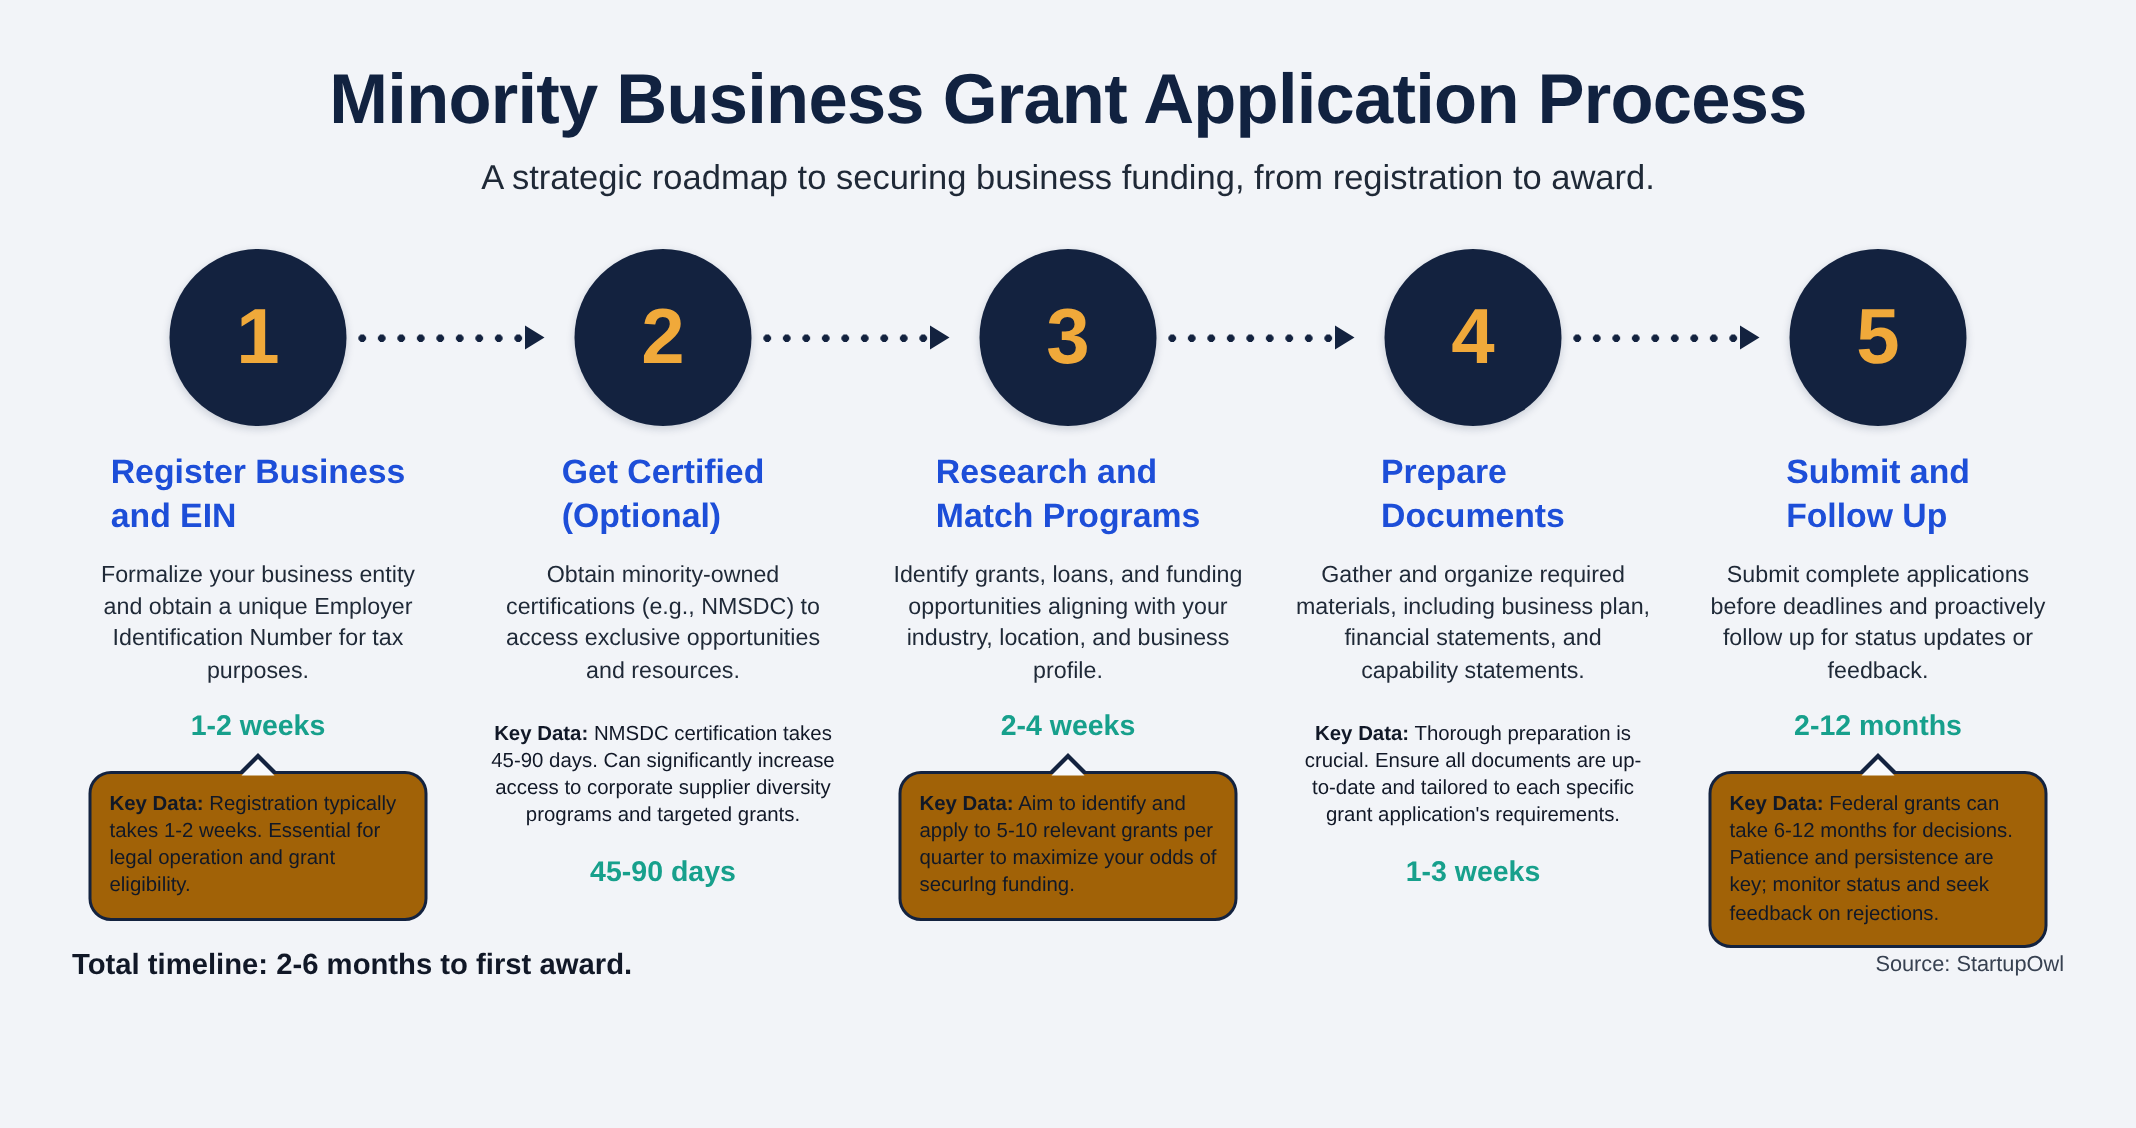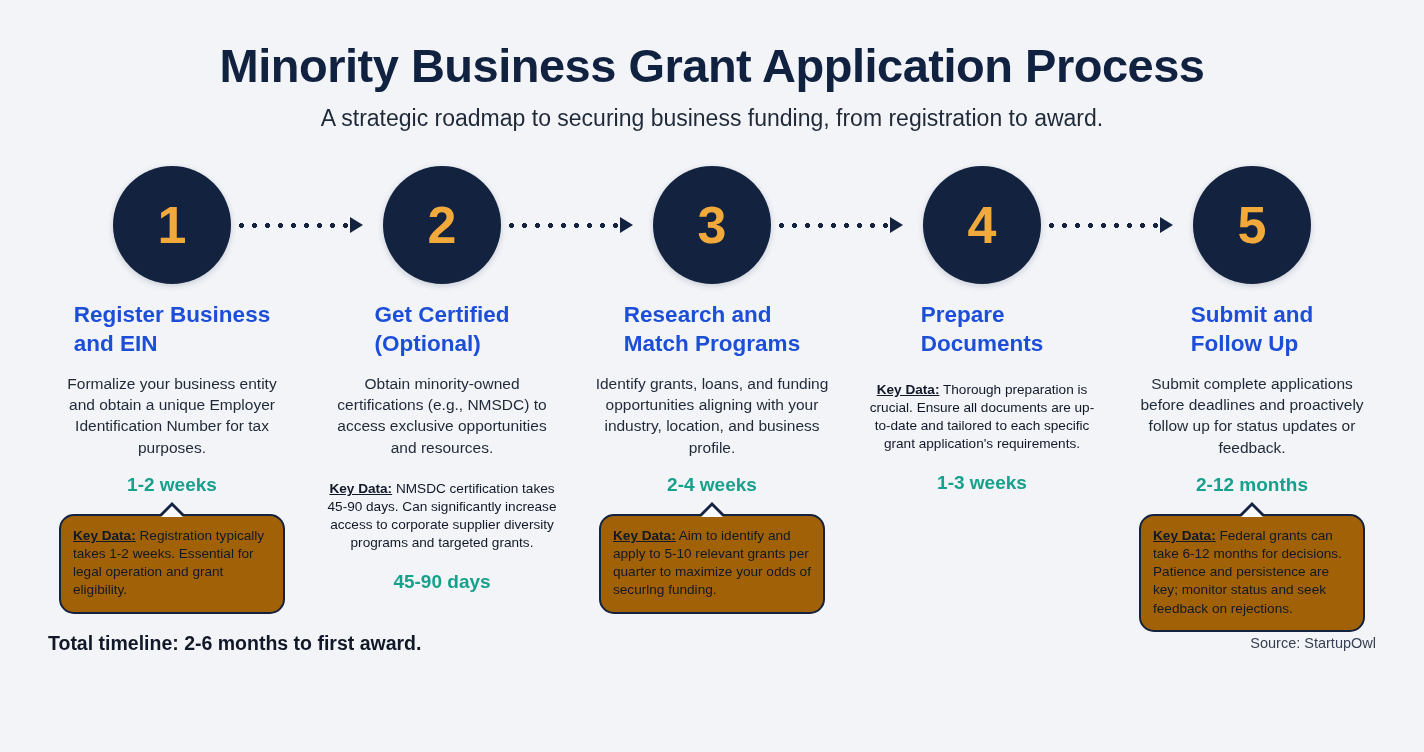--- a/index.html
+++ b/index.html
@@ -187,21 +187,20 @@
     margin-top: 22px;
     width: 238px;
     font-size: 13.6px;
     line-height: 1.34;
     color: #111827;
     text-align: center;
   }
 
   .kd-label {
     font-weight: bold;
-    text-decoration: underline;
   }
 
   
   .footer {
     margin-top: auto;
     padding: 0 16px 26px 16px;
     display: flex;
     align-items: center;
     justify-content: space-between;
   }
@@ -271,20 +270,21 @@
       <div class="step">
         <div class="circle-wrap">
           <div class="circle">4</div>
           <div class="connector">
             <div class="dots"></div>
             <div class="arrow"></div>
           </div>
         </div>
         <div class="step-title">Prepare
 Documents</div>
+        <div class="step-desc">Gather and organize required materials, including business plan, financial statements, and capability statements.</div>
         <div class="keydata-plain"><span class="kd-label">Key Data:</span> <span>Thorough preparation is crucial. Ensure all documents are up-to-date and tailored to each specific grant application's requirements.</span></div>
         <div class="duration below">1-3 weeks</div>
       </div>
       <div class="step">
         <div class="circle-wrap">
           <div class="circle">5</div>
         </div>
         <div class="step-title">Submit and
 Follow Up</div>
         <div class="step-desc">Submit complete applications before deadlines and proactively follow up for status updates or feedback.</div>

